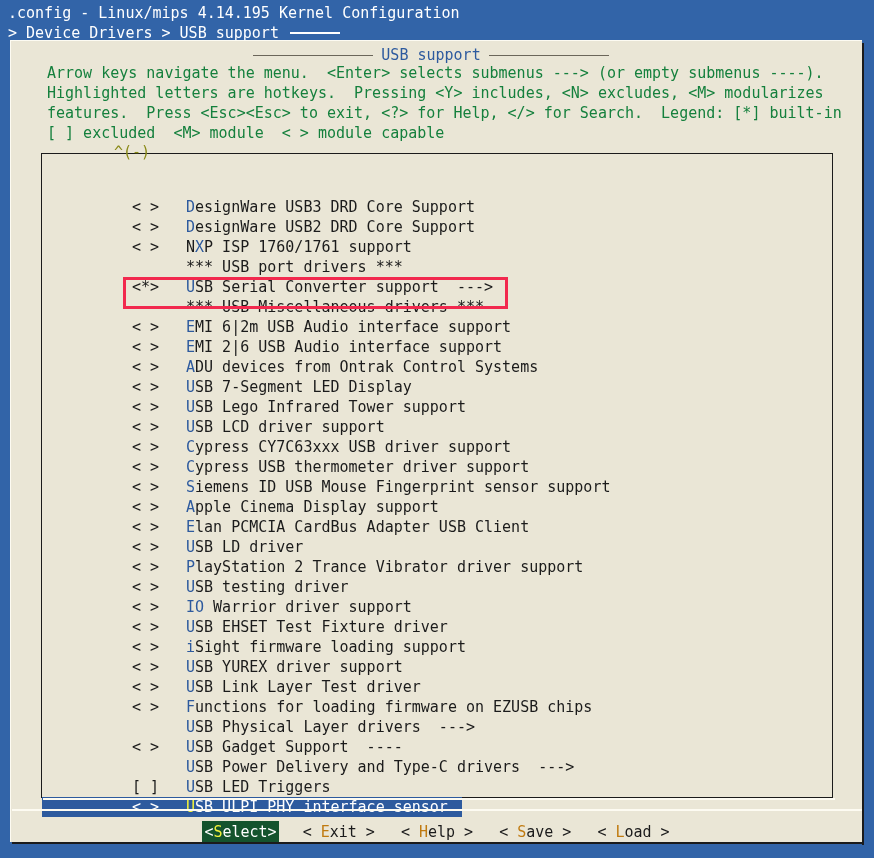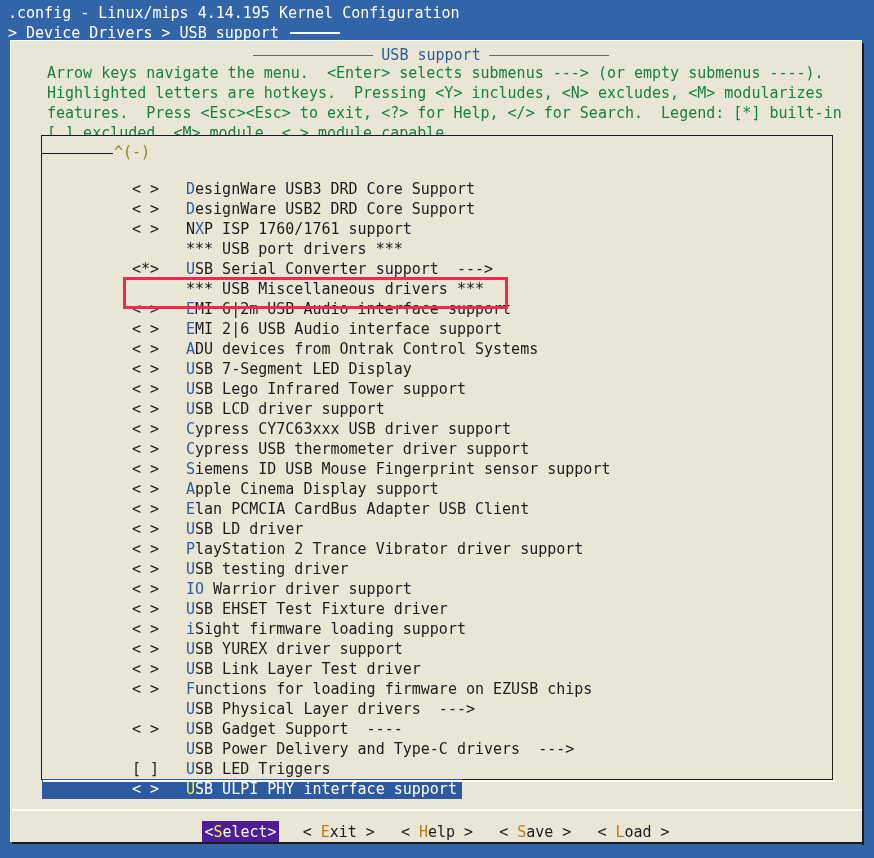--- a/index.html
+++ b/index.html
@@ -112,21 +112,21 @@
     top: 142px;
     color: #8a8a18;
     white-space: pre;
     z-index: 4;
   }
 
   
   #listframe {
     position: absolute;
     left: 30px;
-    top: 94px;
+    top: 112px;
     width: 792px;
     height: 645px;
     box-sizing: border-box;
     border: 1px solid #1b1b1b;
     background: #eae6d6;
   }
   #listframe::after {
     content: "";
     position: absolute;
     left: 1px;
@@ -207,21 +207,21 @@
     gap: 22px;
   }
   .btn {
     white-space: pre;
     color: #1b1b1b;
     line-height: 22px;
     padding: 0 2px;
   }
   .btn .bhot { color: #c07a10; }
   .btn.active {
-    background: #4c1d95;
+    background: #14532d;
     color: #ffffff;
   }
   .btn.active .bhot { color: #f2f23a; }
 </style>
 </head>
 <body>
 
 <div id="screen">
 
   <div class="titlebar">
@@ -266,21 +266,21 @@
           <div class="row"><span class="mark">&lt; &gt;</span><span class="label"><span class="hot">IO</span><span> Warrior driver support</span></span></div>
           <div class="row"><span class="mark">&lt; &gt;</span><span class="label"><span class="hot">U</span><span>SB EHSET Test Fixture driver</span></span></div>
           <div class="row"><span class="mark">&lt; &gt;</span><span class="label"><span class="hot">i</span><span>Sight firmware loading support</span></span></div>
           <div class="row"><span class="mark">&lt; &gt;</span><span class="label"><span class="hot">U</span><span>SB YUREX driver support</span></span></div>
           <div class="row"><span class="mark">&lt; &gt;</span><span class="label"><span class="hot">U</span><span>SB Link Layer Test driver</span></span></div>
           <div class="row"><span class="mark">&lt; &gt;</span><span class="label"><span class="hot">F</span><span>unctions for loading firmware on EZUSB chips</span></span></div>
           <div class="row"><span class="mark">   </span><span class="label"><span class="hot">U</span><span>SB Physical Layer drivers  ---&gt;</span></span></div>
           <div class="row"><span class="mark">&lt; &gt;</span><span class="label"><span class="hot">U</span><span>SB Gadget Support  ----</span></span></div>
           <div class="row"><span class="mark">   </span><span class="label"><span class="hot">U</span><span>SB Power Delivery and Type-C drivers  ---&gt;</span></span></div>
           <div class="row"><span class="mark">[ ]</span><span class="label"><span class="hot">U</span><span>SB LED Triggers</span></span></div>
-          <div class="row selected"><span class="mark">&lt; &gt;</span><span class="label"><span class="hot">U</span><span>SB ULPI PHY interface support</span></span></div>
+          <div class="row selected"><span class="mark">&lt; &gt;</span><span class="label"><span class="hot">U</span><span>SB ULPI PHY interface sensor</span></span></div>
         </div>
     </div>
 
     <div id="annotation" style="border-color: rgb(242, 41, 78);"></div>
 
     <div class="btn-separator"></div>
     <div id="buttonbar">
         <div class="btn active"><span>&lt;</span><span class="bhot">S</span><span>elect&gt;</span></div>
         <div class="btn"><span>&lt; </span><span class="bhot">E</span><span>xit &gt;</span></div>
         <div class="btn"><span>&lt; </span><span class="bhot">H</span><span>elp &gt;</span></div>

